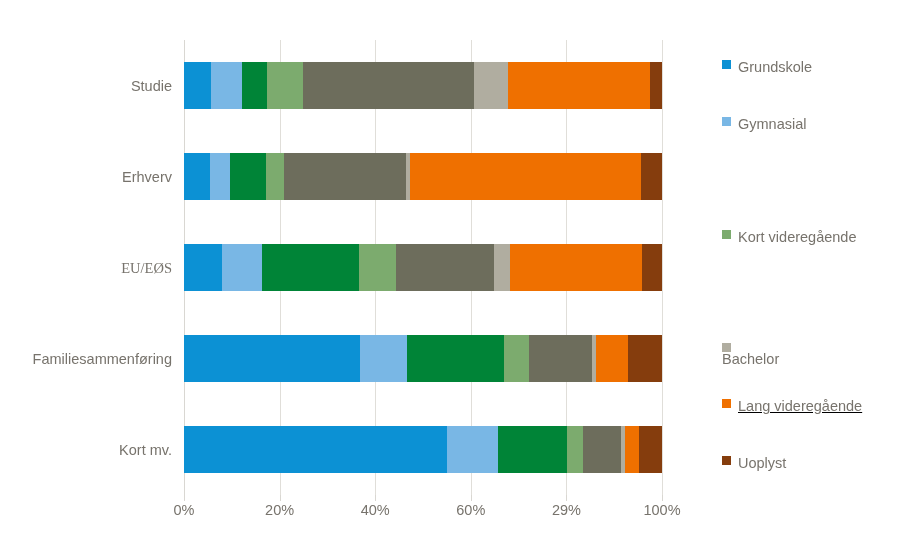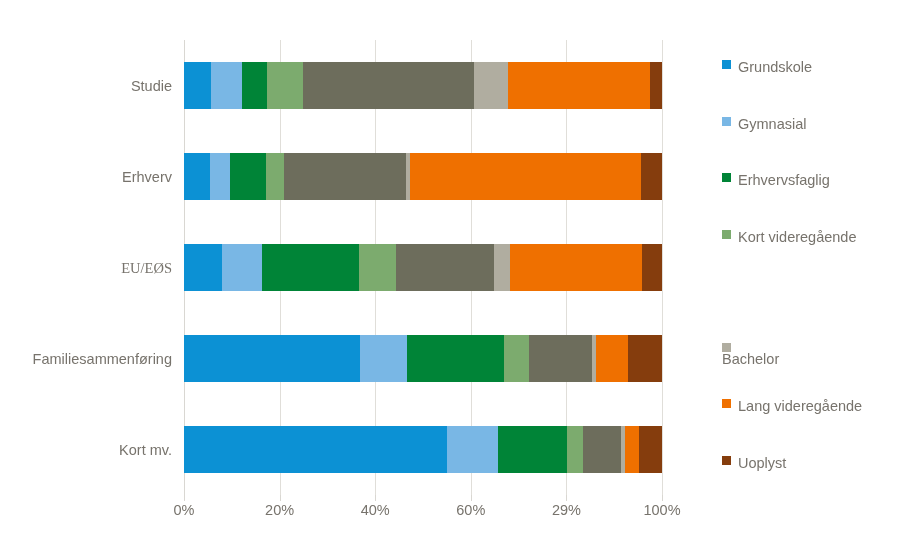--- a/index.html
+++ b/index.html
@@ -217,33 +217,29 @@
 
   <div id="legend">
       <div class="legend-item" style="top: 0px;">
         <span class="legend-swatch" style="background: rgb(12, 145, 212);"></span>
         <span class="legend-text">Grundskole</span>
       </div>
       <div class="legend-item" style="top: 56.5px;">
         <span class="legend-swatch" style="background: rgb(121, 183, 229);"></span>
         <span class="legend-text">Gymnasial</span>
       </div>
-      <div class="legend-item" style="top: 113px;">
-        <span class="legend-swatch" style="background: rgb(0, 132, 55);"></span>
-        <span class="legend-text">Erhvervsfaglig</span>
-      </div>
       <div class="legend-item" style="top: 169.5px;">
         <span class="legend-swatch" style="background: rgb(124, 171, 110);"></span>
         <span class="legend-text">Kort videregående</span>
       </div>
       <div class="legend-item" style="top: 282.5px; flex-direction: column;">
         <span class="legend-swatch" style="background: rgb(176, 173, 160);"></span>
         <span class="legend-text">Bachelor</span>
       </div>
-      <div class="legend-item" style="top: 339px;">
+      <div class="legend-item" style="top: 339px; text-decoration: underline;">
         <span class="legend-swatch" style="background: rgb(239, 112, 0);"></span>
         <span class="legend-text">Lang videregående</span>
       </div>
       <div class="legend-item" style="top: 395.5px;">
         <span class="legend-swatch" style="background: rgb(133, 61, 13);"></span>
         <span class="legend-text">Uoplyst</span>
       </div>
     </div>
 
 </div>

